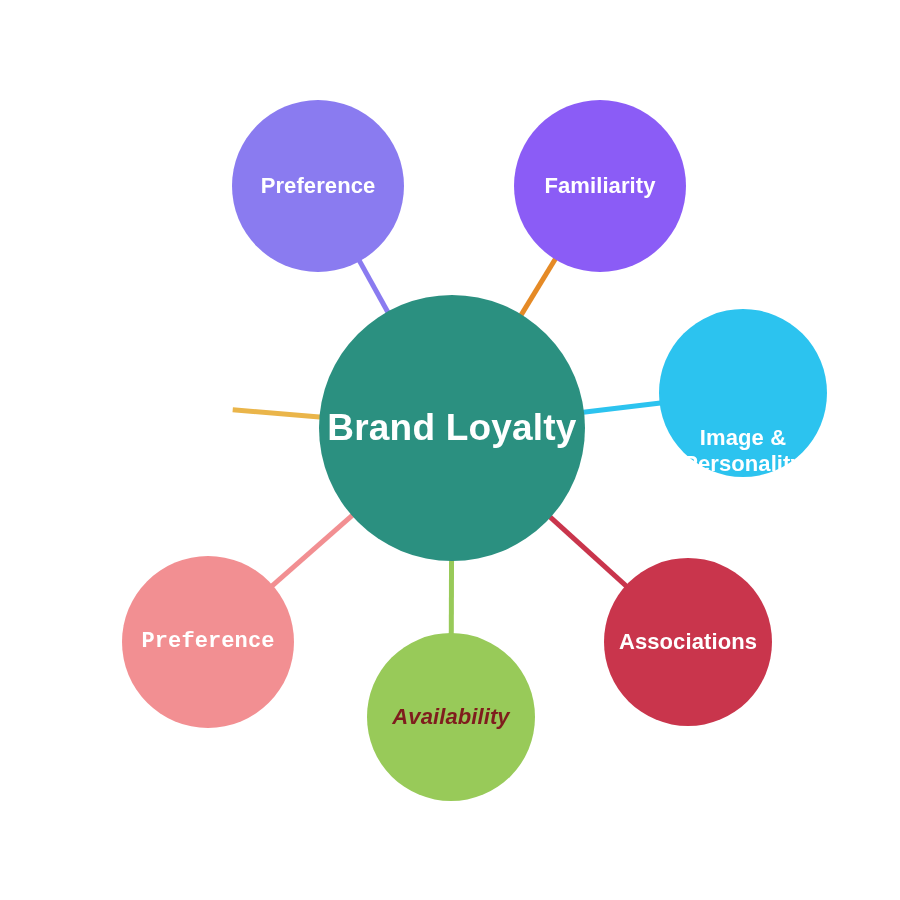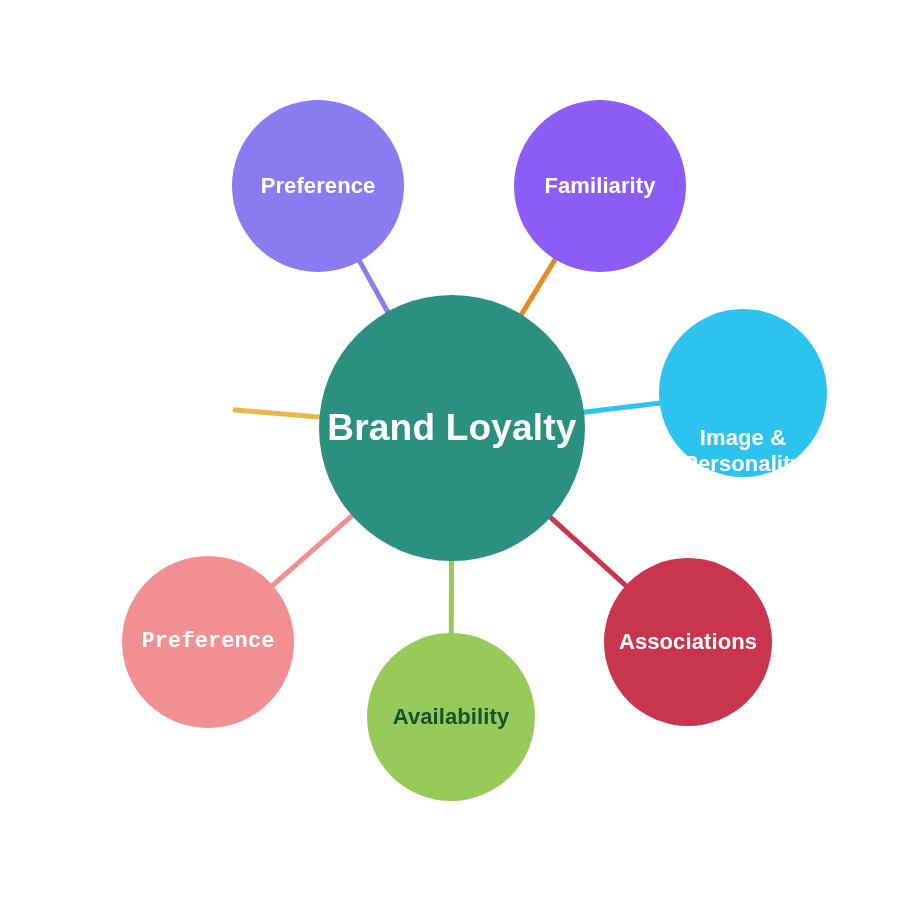--- a/index.html
+++ b/index.html
@@ -83,21 +83,21 @@
   <div class="node node-spoke" style="left: 659px; top: 309px; width: 168px; height: 168px; background: rgb(44, 195, 239); align-items: flex-end;">
     <span class="node-label" style="color: rgb(255, 255, 255);">Image &amp;
 Personality</span>
   </div>
 
   <div class="node node-spoke" style="left: 604px; top: 558px; width: 168px; height: 168px; background: rgb(201, 53, 76);">
     <span class="node-label" style="color: rgb(255, 255, 255);">Associations</span>
   </div>
 
   <div class="node node-spoke" style="left: 367px; top: 633px; width: 168px; height: 168px; background: rgb(152, 202, 89);">
-    <span class="node-label" style="color: #14532d;">Availability</span>
+    <span class="node-label" style="color: #7f1d1d; font-style: italic;">Availability</span>
   </div>
 
   <div class="node node-spoke" style="left: 122px; top: 556px; width: 172px; height: 172px; background: rgb(242, 143, 146);">
     <span class="node-label" style="color: rgb(255, 255, 255); font-family: Liberation Mono, monospace;">Preference</span>
   </div>
 
   <div class="node node-spoke" style="left: 64px; top: 317px; width: 172px; height: 172px;">
     <span class="node-label" style="color: rgb(255, 255, 255);">Loyalty</span>
   </div>
 

